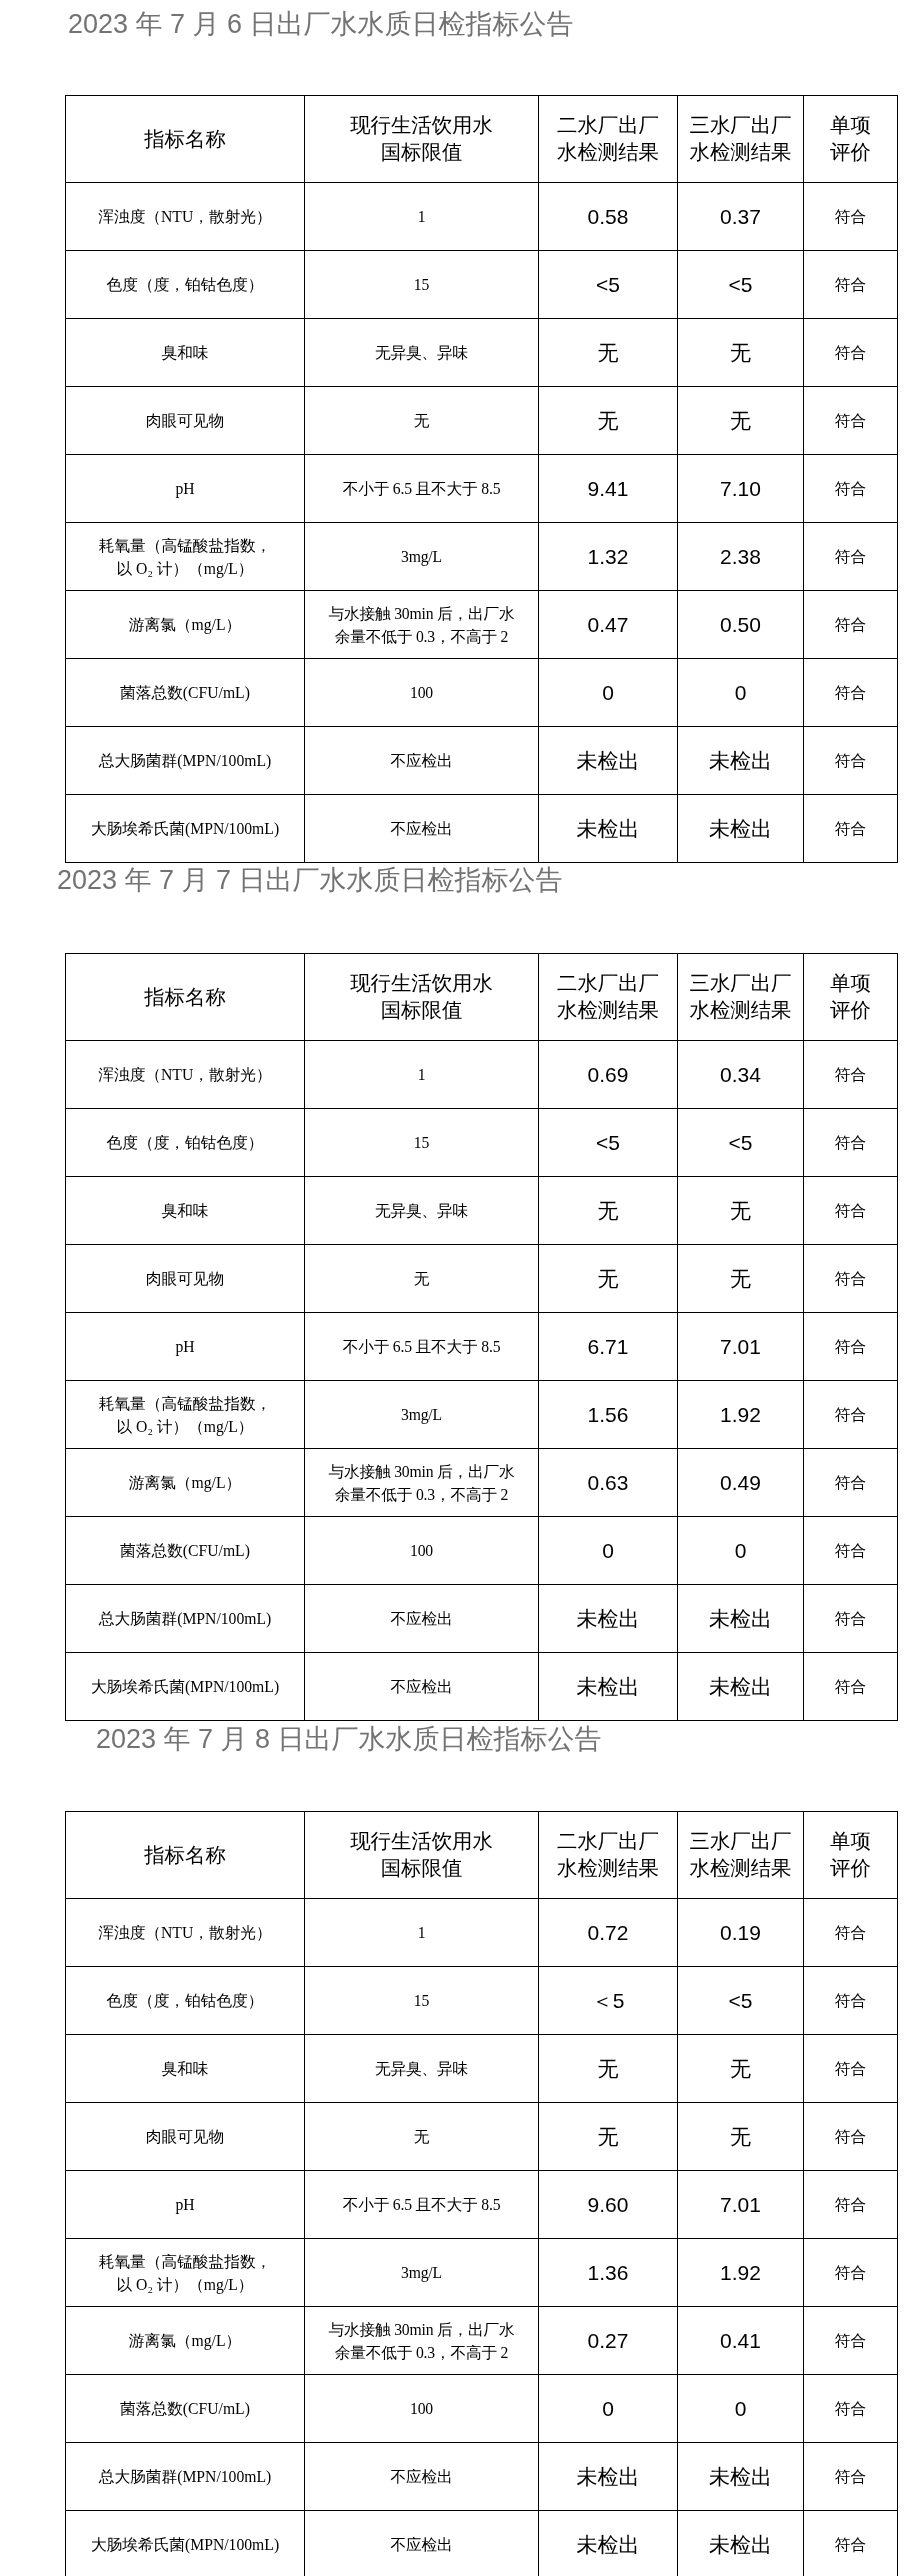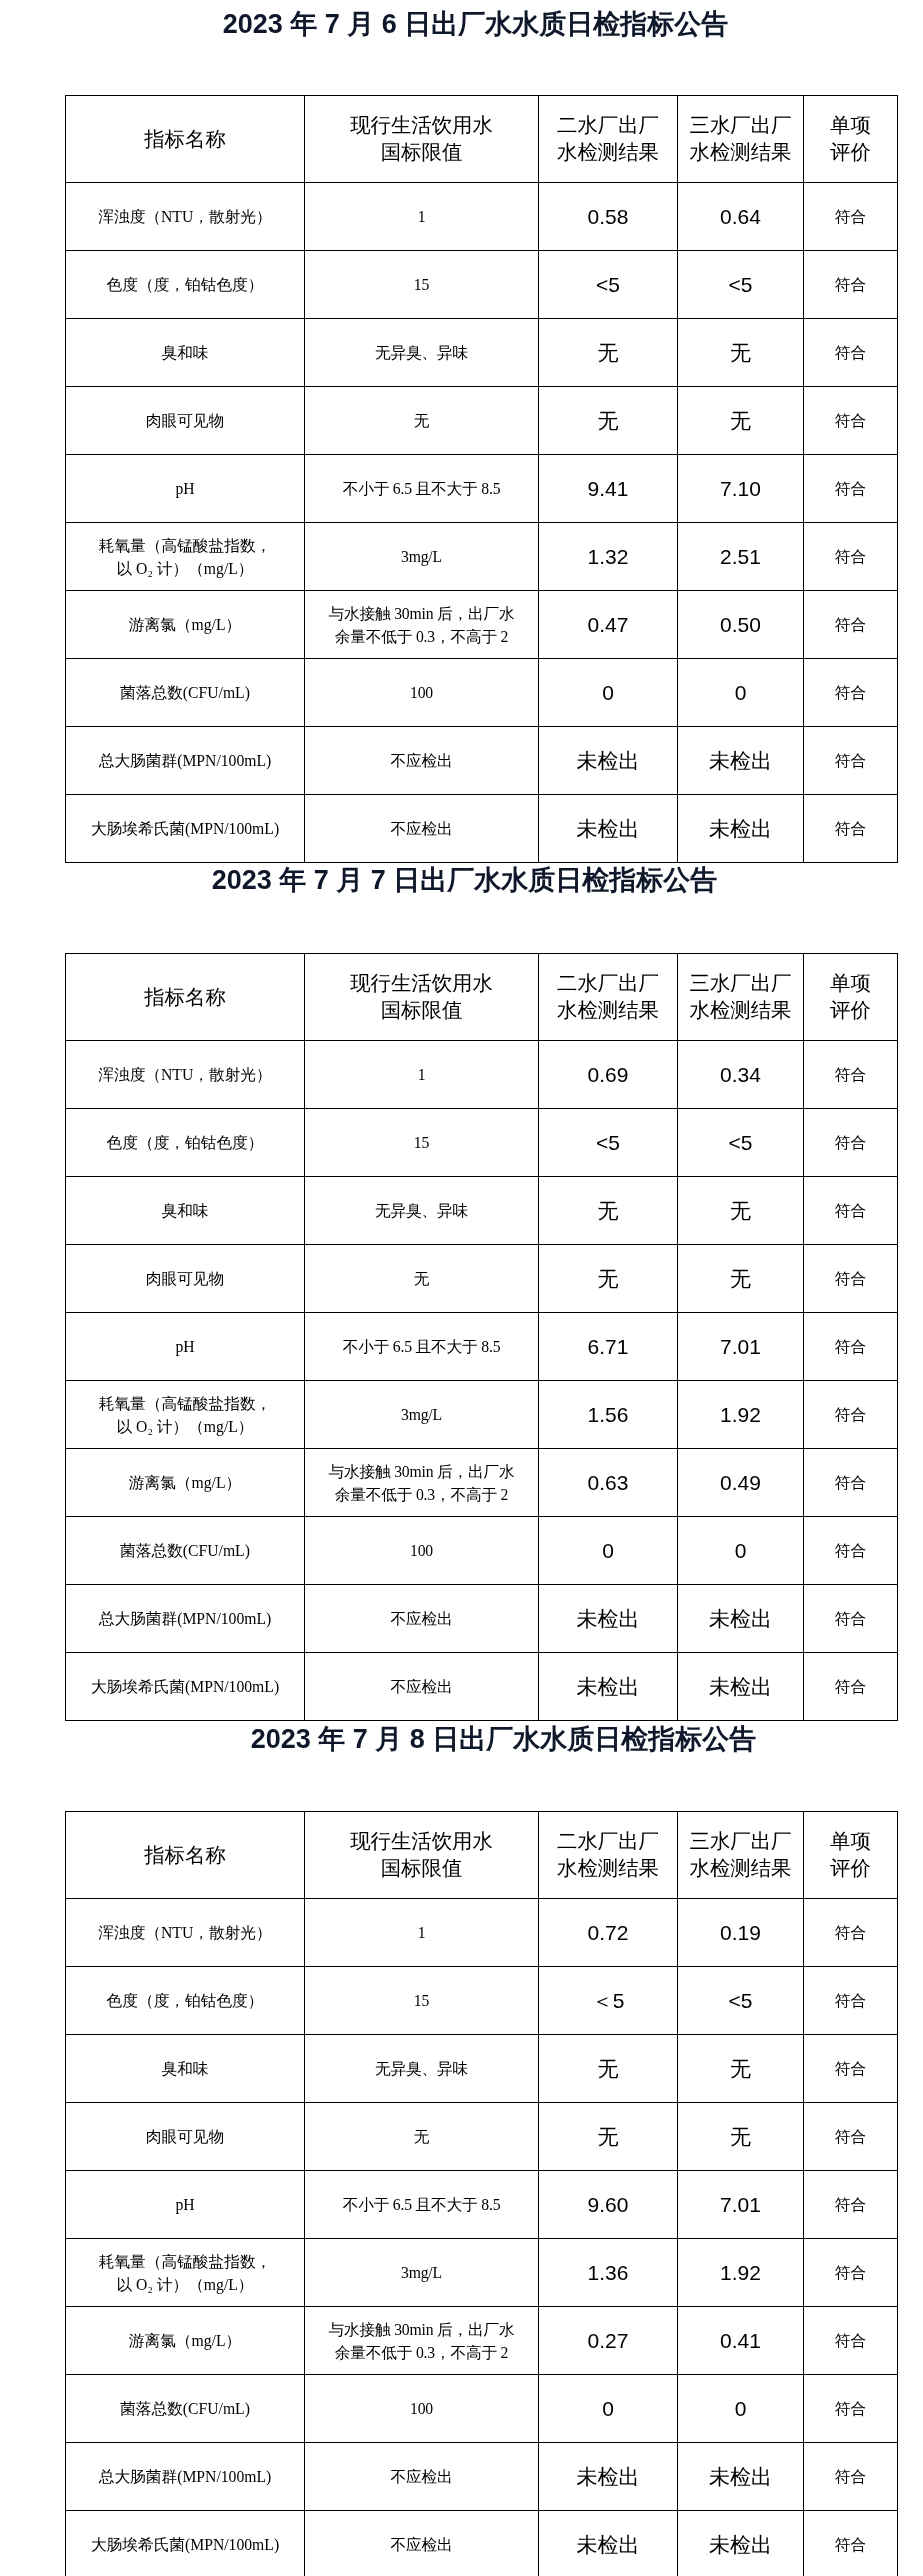--- a/index.html
+++ b/index.html
@@ -4,24 +4,24 @@
   <style>
     html, body { margin: 0; padding: 0; background: #ffffff; }
     body {
       width: 924px; height: 2576px; position: relative; overflow: hidden;
       color: #000000;
       font-family: "Liberation Serif", serif;
     }
     .title {
       position: absolute;
       width: 815px; height: 33px; line-height: 33px;
-      text-align: center; white-space: pre;
+      white-space: pre;
       font-family: "Liberation Sans", sans-serif;
-      font-weight: bold; font-size: 27px;
-      color: #0f172a;
+      font-weight: normal; font-size: 27px;
+      color: #737373;
     }
     table.report {
       position: absolute; left: 65px; width: 831px;
       border-collapse: collapse; table-layout: fixed;
     }
     table.report th, table.report td {
       border: 1.2px solid #000000;
       text-align: center; vertical-align: middle;
       padding: 0; white-space: pre;
     }
@@ -61,21 +61,21 @@
 水检测结果</th>
       <th>单项
 评价</th>
     </tr>
   </thead>
   <tbody>
     <tr>
       <td class="c-name">浑浊度（NTU，散射光）</td>
       <td class="c-std">1</td>
       <td class="c-res">0.58</td>
-      <td class="c-res">0.64</td>
+      <td class="c-res">0.37</td>
       <td class="c-eval">符合</td>
     </tr>
     <tr>
       <td class="c-name">色度（度，铂钴色度）</td>
       <td class="c-std">15</td>
       <td class="c-res">&lt;5</td>
       <td class="c-res">&lt;5</td>
       <td class="c-eval">符合</td>
     </tr>
     <tr>
@@ -97,21 +97,21 @@
       <td class="c-std">不小于 6.5 且不大于 8.5</td>
       <td class="c-res">9.41</td>
       <td class="c-res">7.10</td>
       <td class="c-eval">符合</td>
     </tr>
     <tr>
       <td class="c-name">耗氧量（高锰酸盐指数，
 以 O₂ 计）（mg/L）</td>
       <td class="c-std">3mg/L</td>
       <td class="c-res">1.32</td>
-      <td class="c-res">2.51</td>
+      <td class="c-res">2.38</td>
       <td class="c-eval">符合</td>
     </tr>
     <tr>
       <td class="c-name">游离氯（mg/L）</td>
       <td class="c-std">与水接触 30min 后，出厂水
 余量不低于 0.3，不高于 2</td>
       <td class="c-res">0.47</td>
       <td class="c-res">0.50</td>
       <td class="c-eval">符合</td>
     </tr>

